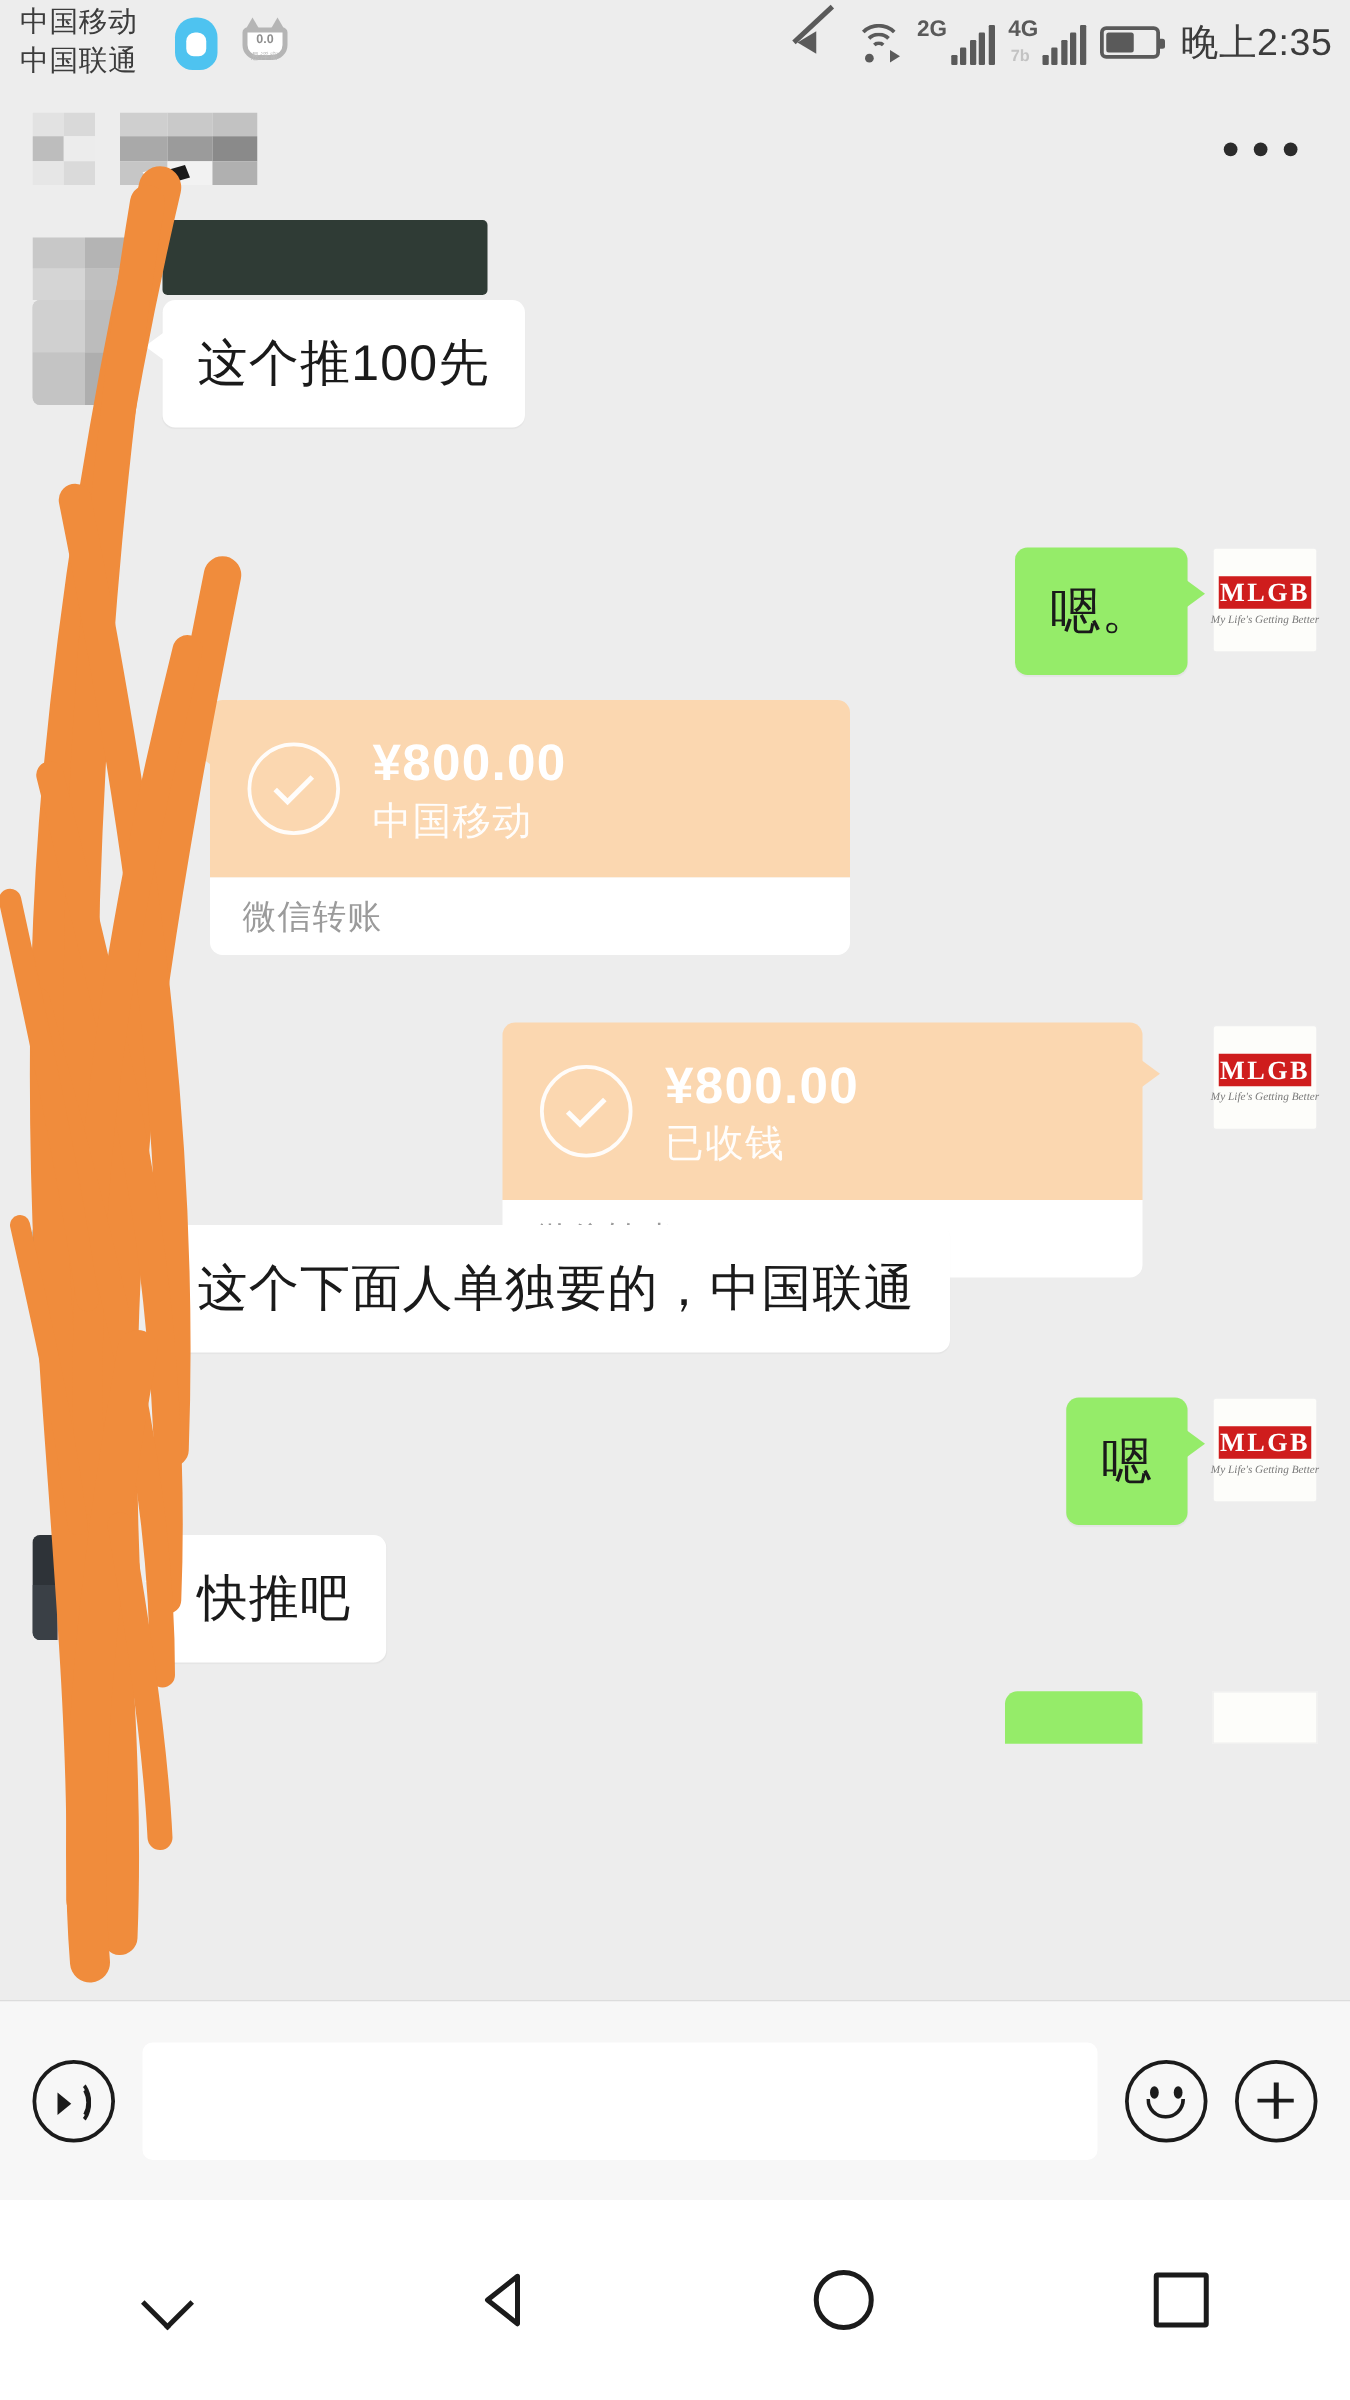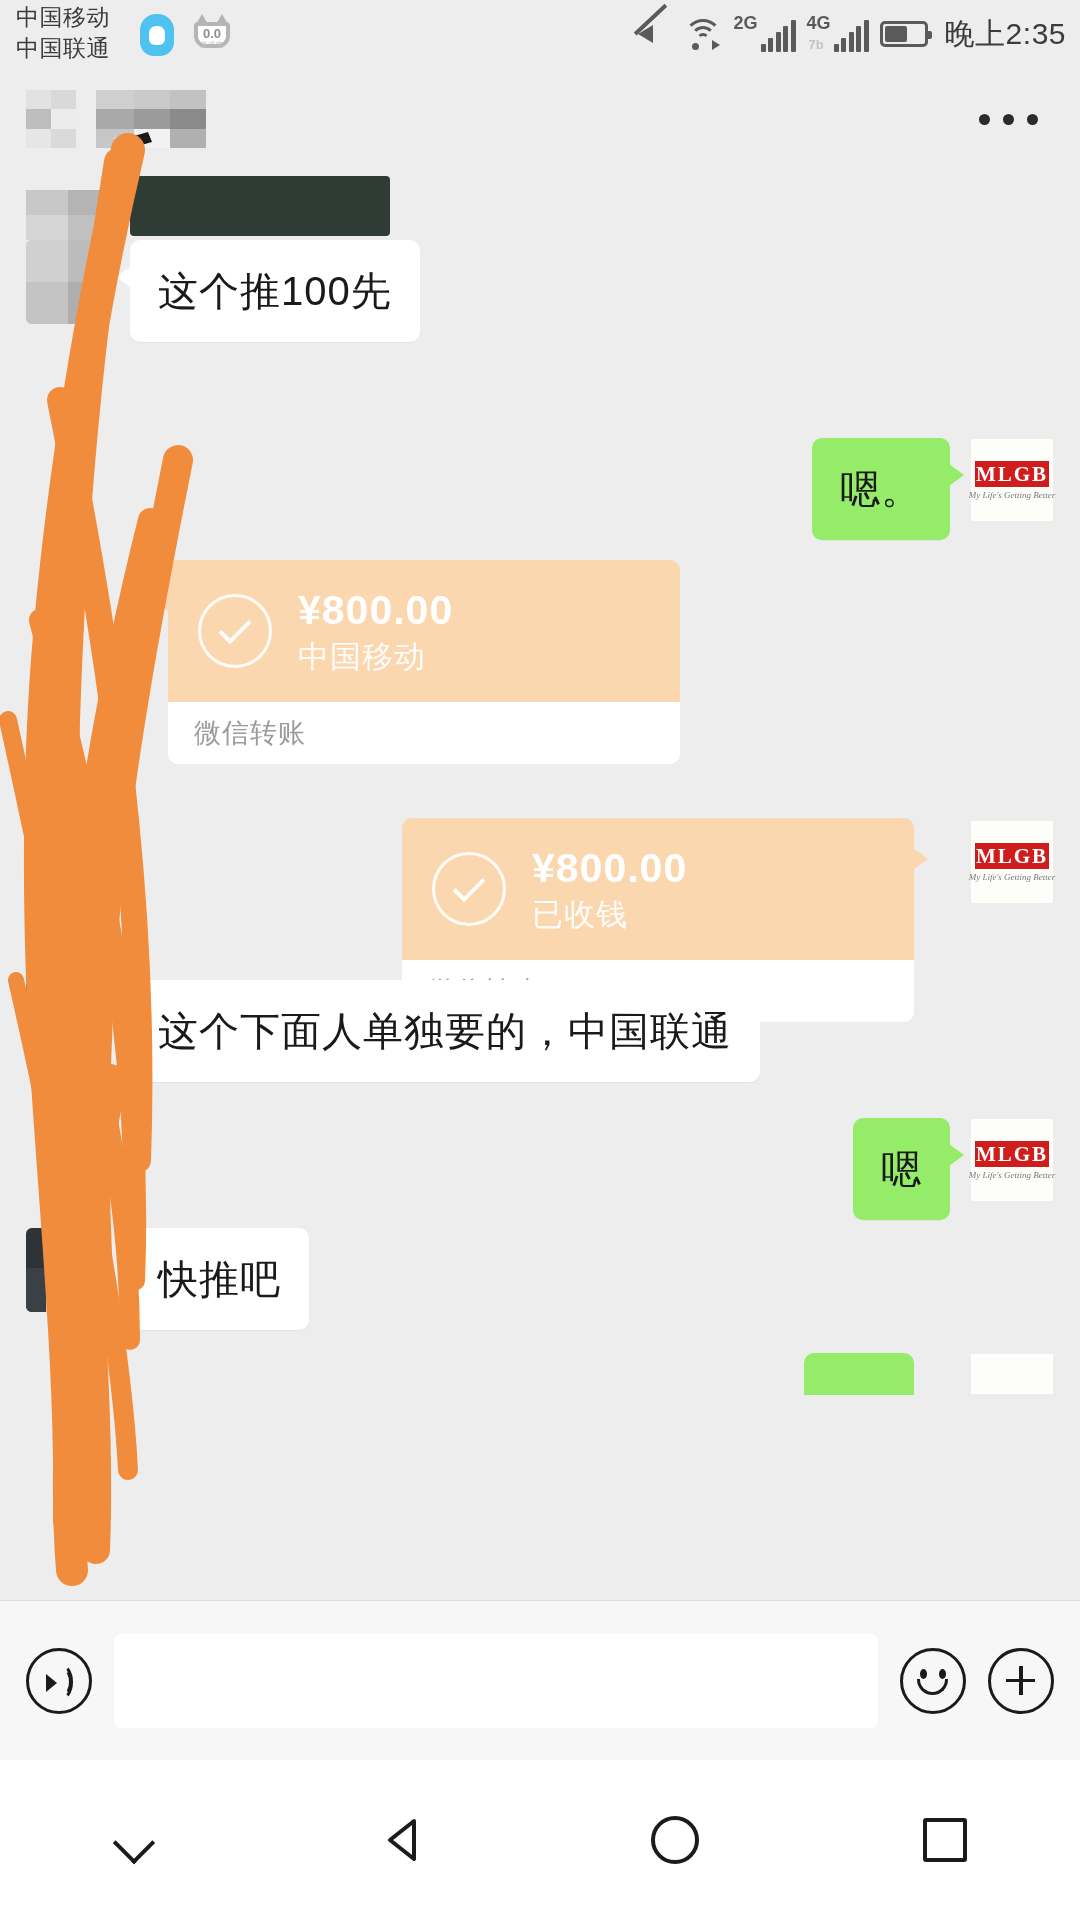--- a/index.html
+++ b/index.html
@@ -41,21 +41,21 @@
   }
   .cat-shape .ear{
     position:absolute;top:0;width:0;height:0;
     border-left:7px solid transparent;border-right:7px solid transparent;
     border-bottom:12px solid #b5b5b5;
   }
   .cat-shape .ear.l{ left:3px; }
   .cat-shape .ear.r{ right:3px; }
   .cat-shape .num{
     position:absolute;left:0;top:12px;width:40px;text-align:center;
-    font-size:13px;color:#8e8e8e;font-weight:bold;
+    font-size:10px;color:#8e8e8e;font-weight:bold;
   }
   .cat-shape .lbl{
     position:absolute;left:0;top:26px;width:40px;text-align:center;
     font-size:7px;color:#bdbdbd;letter-spacing:.5px;
   }
 
   .status-right{
     position:absolute; right:14px; top:0; height:68px;
     display:flex; align-items:center; gap:11px;
   }

